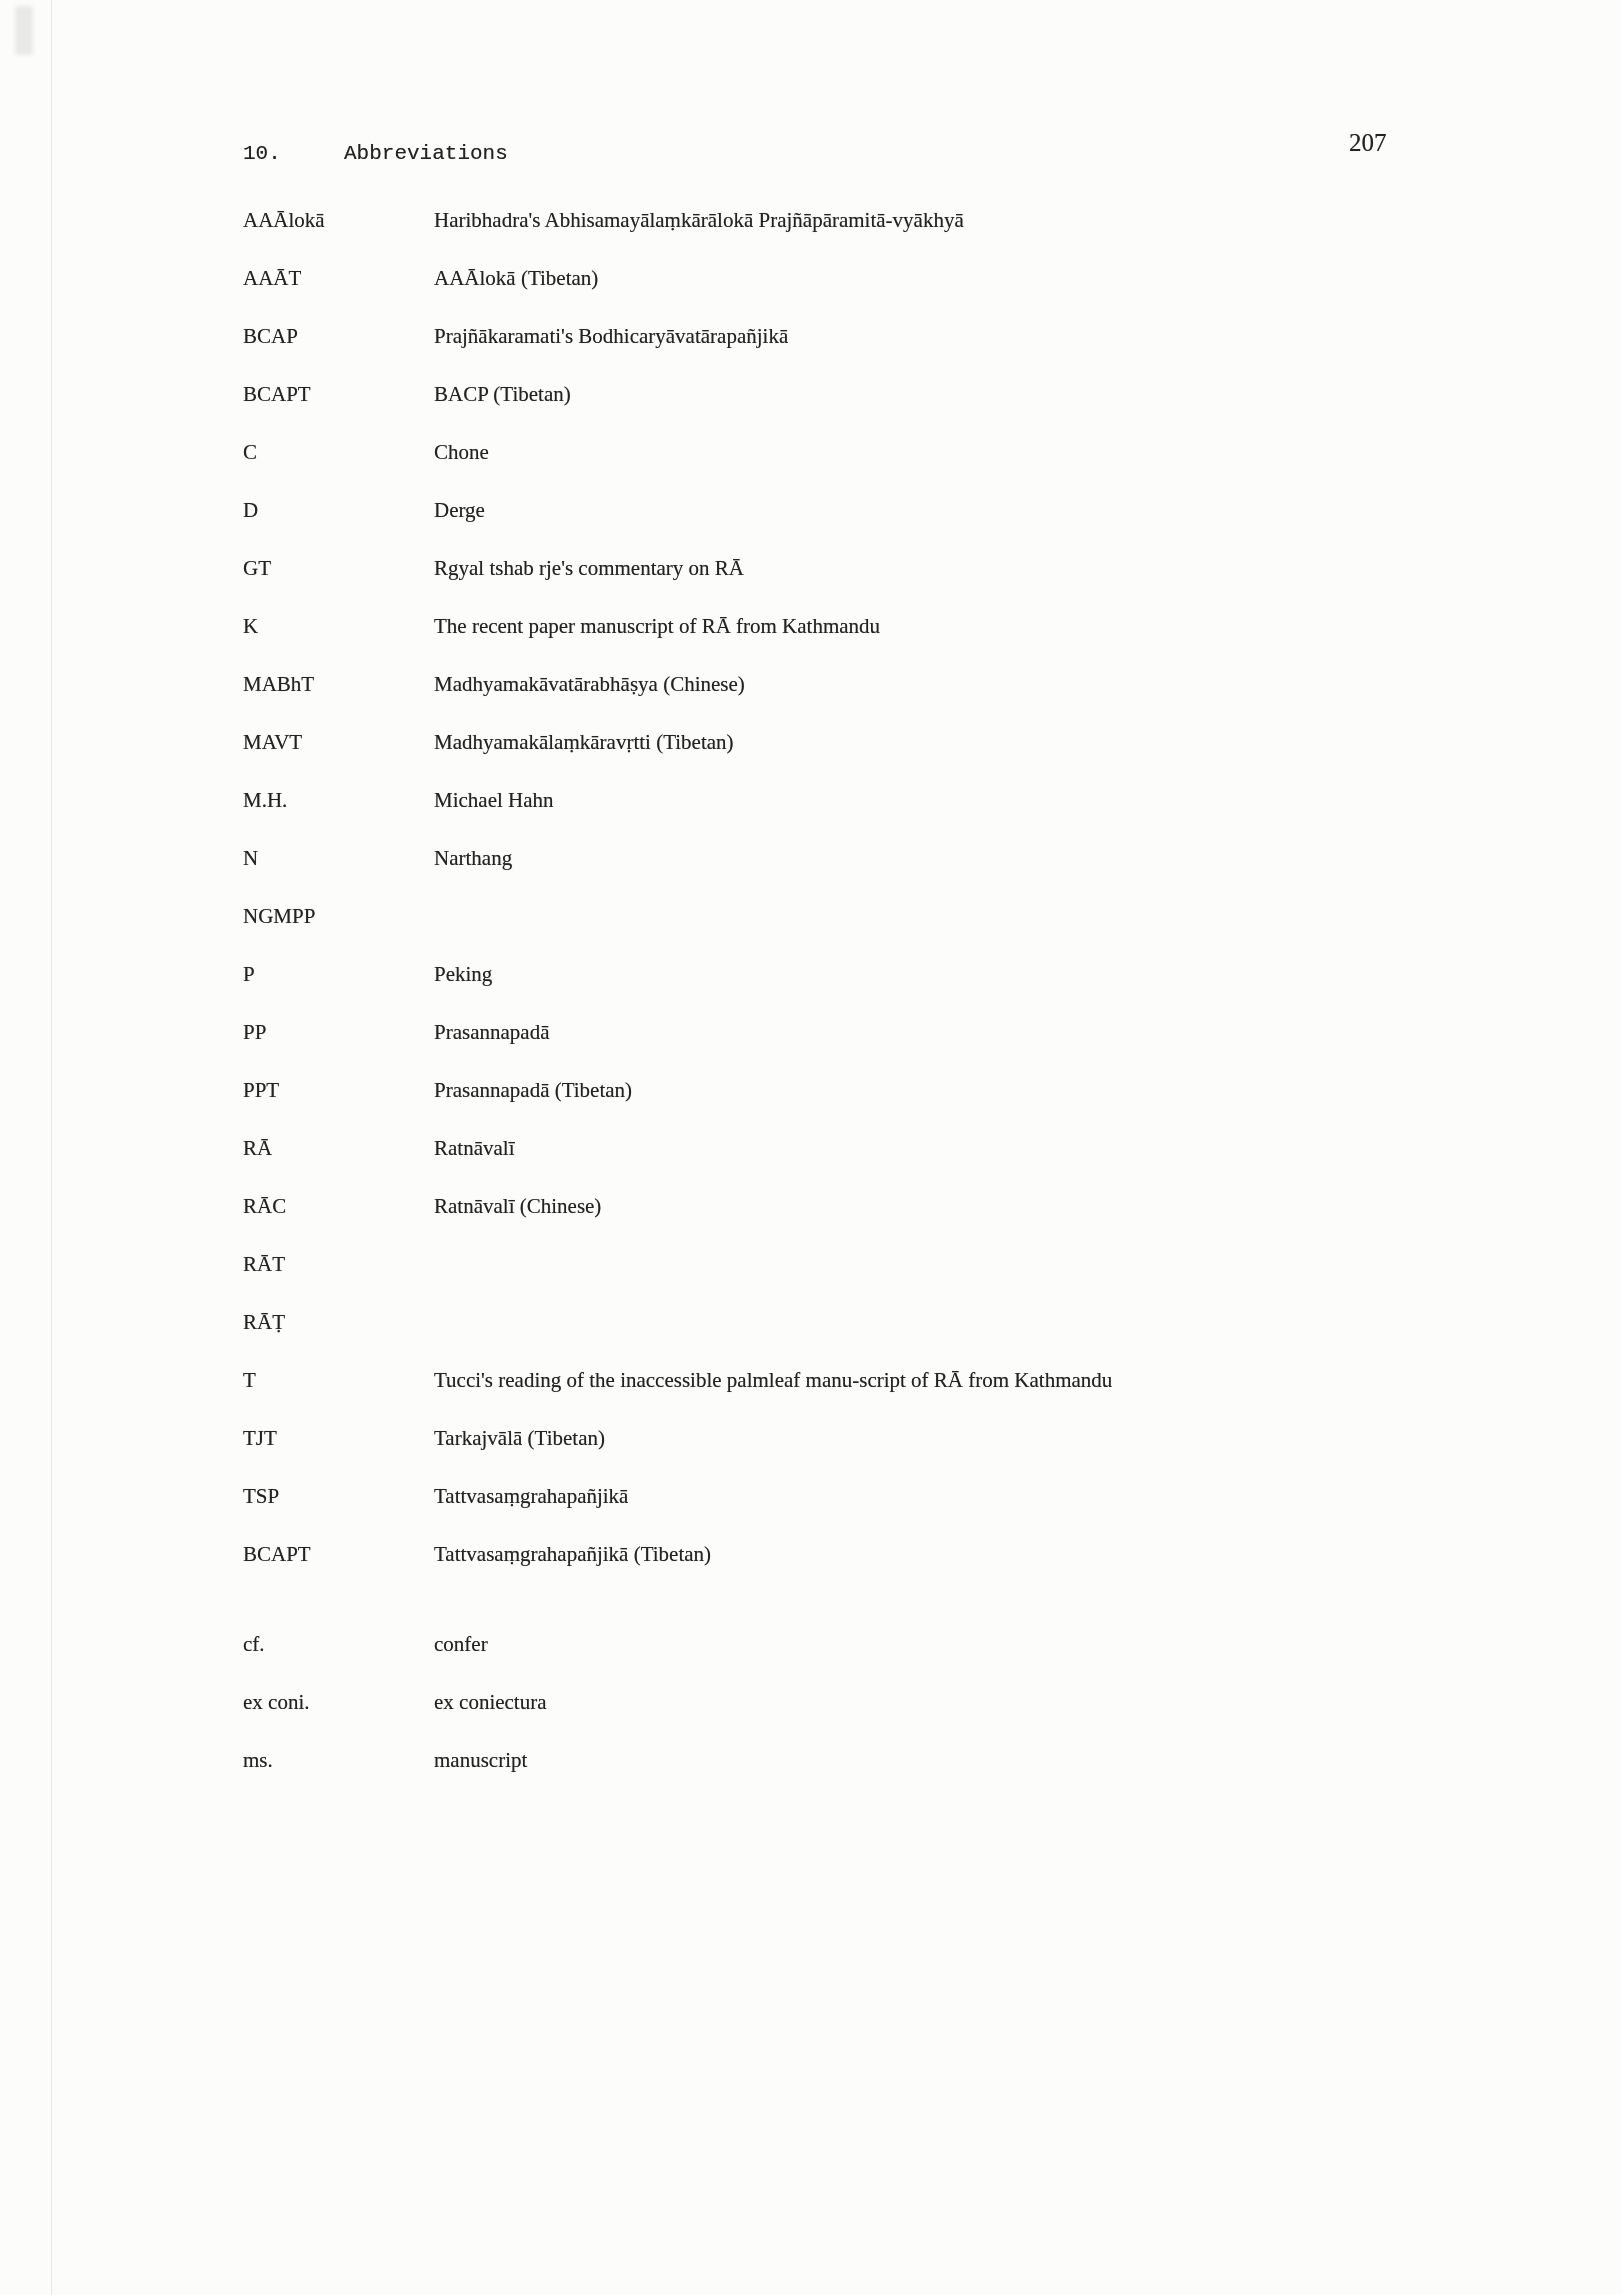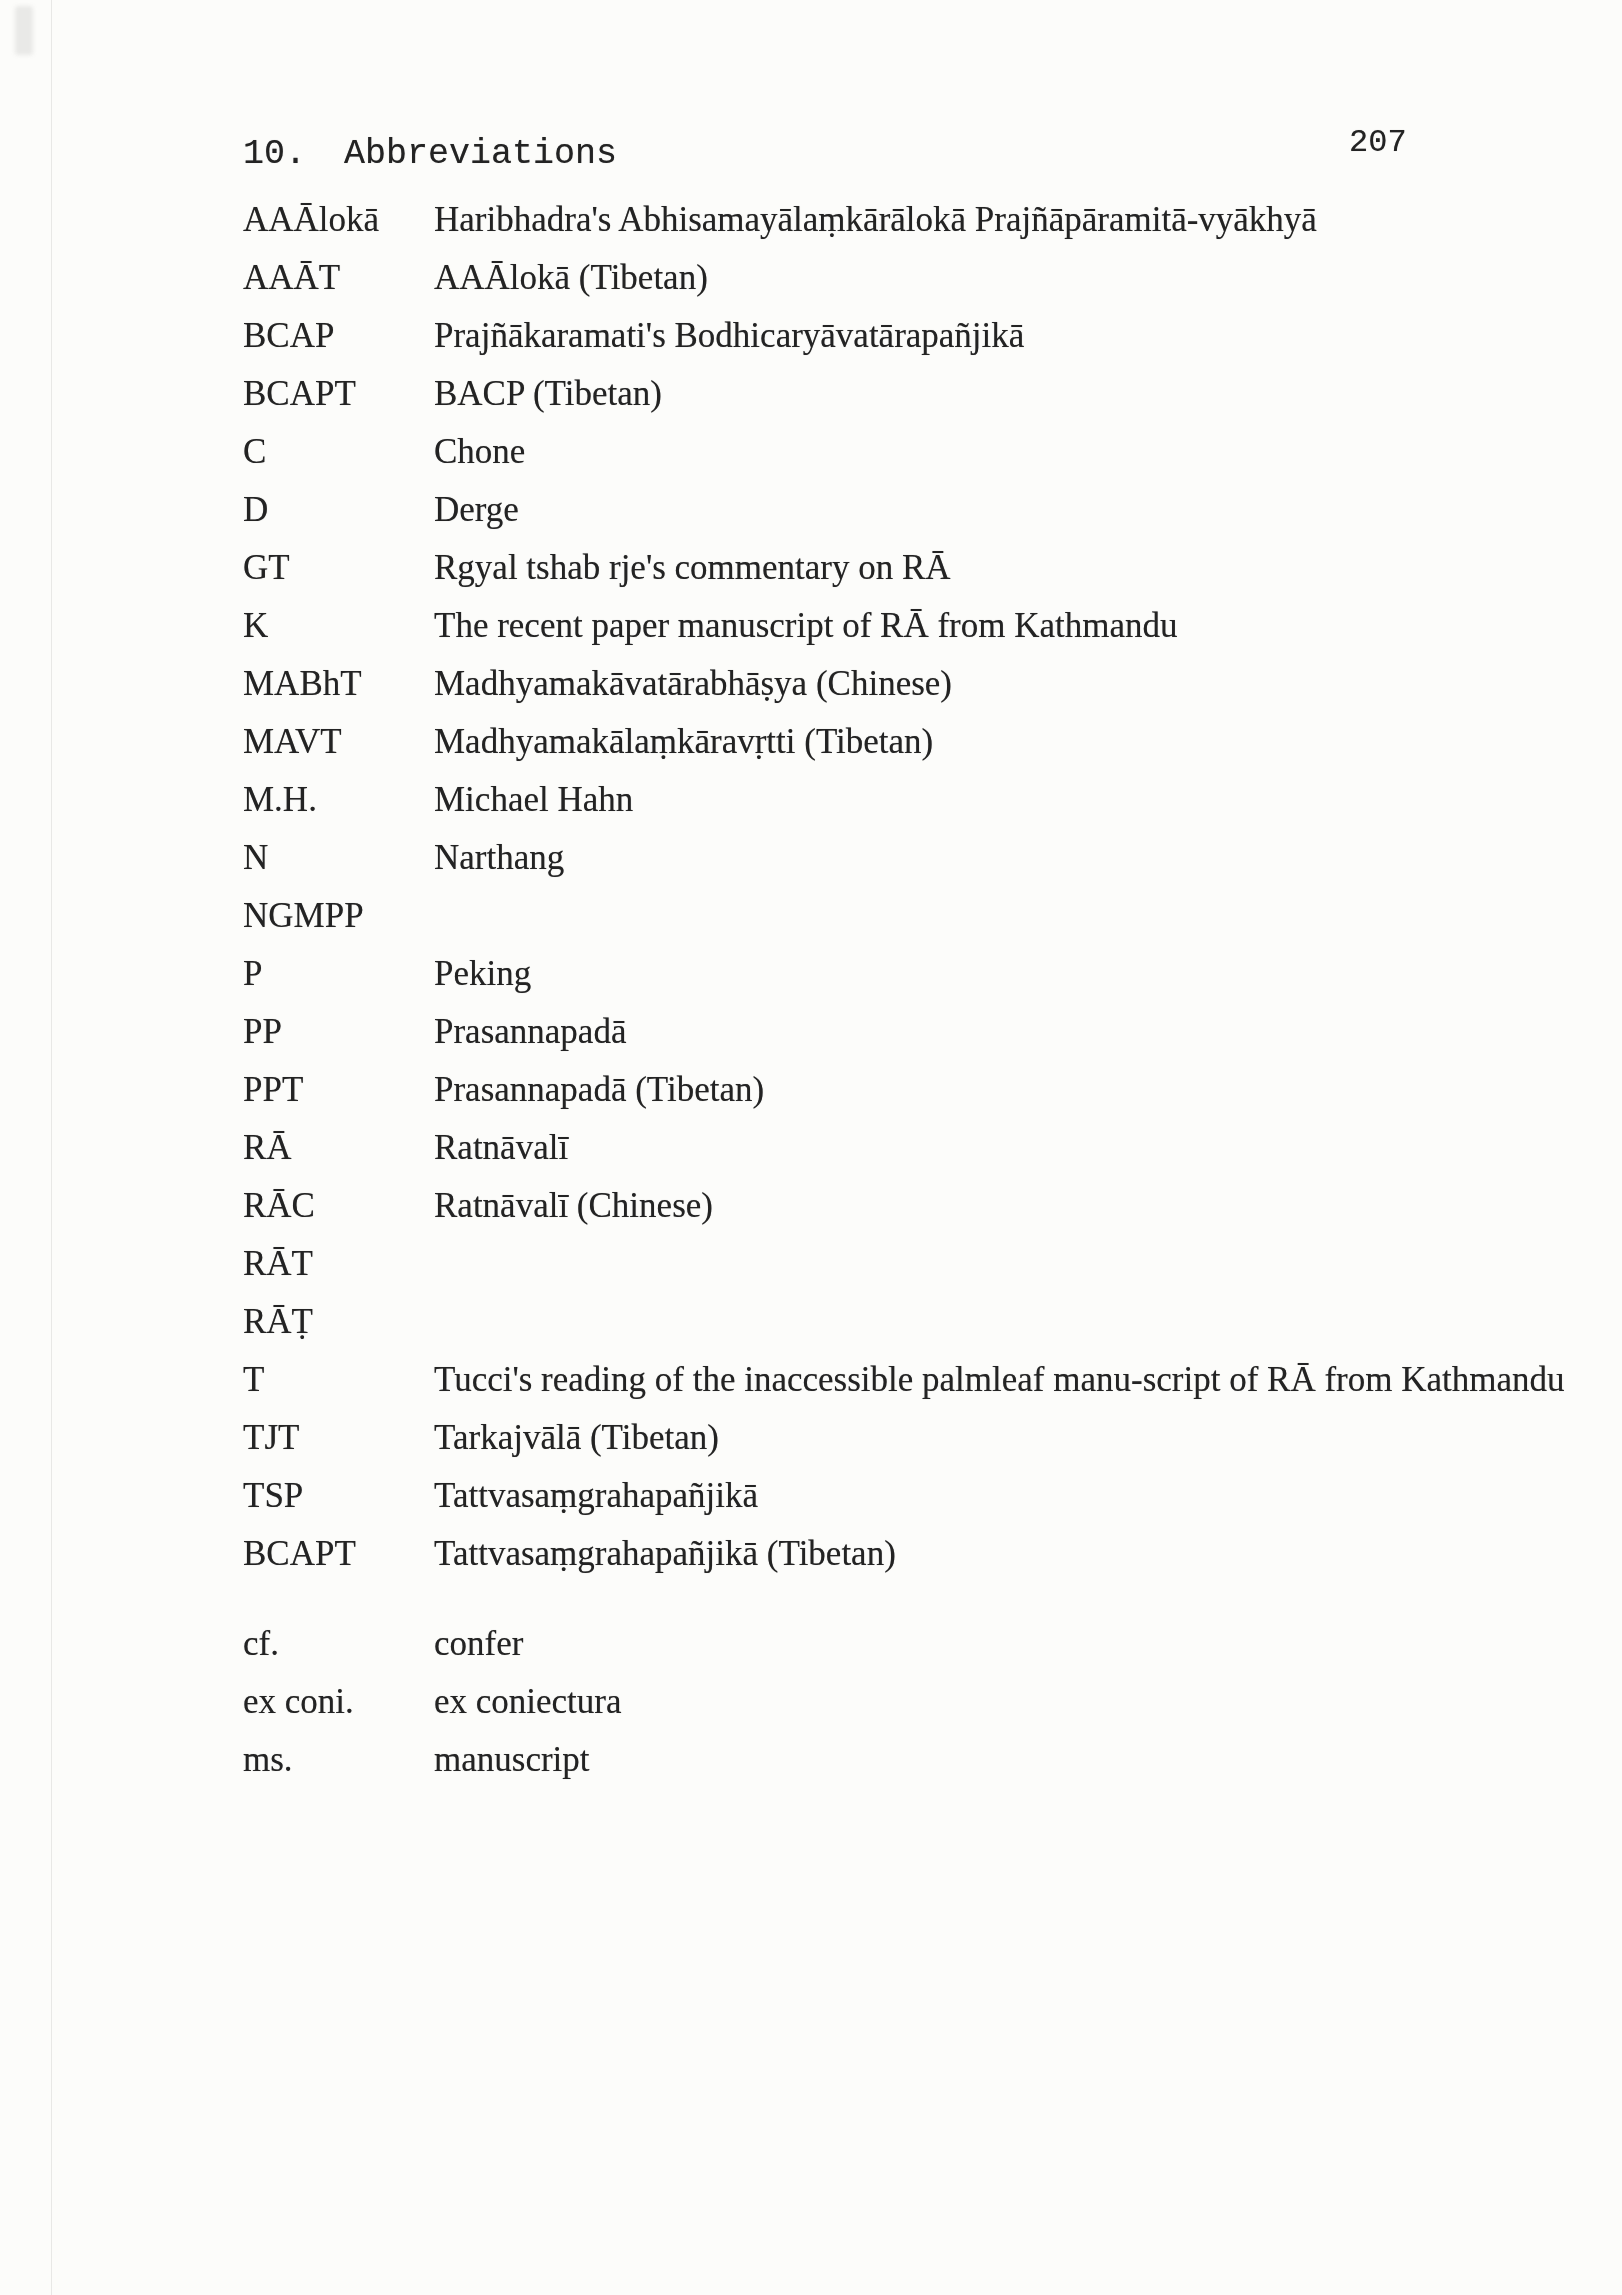--- a/index.html
+++ b/index.html
@@ -32,39 +32,39 @@
     width: 18px;
     height: 49px;
     background: rgba(100, 100, 100, 0.12);
     filter: blur(2.1px);
     border-radius: 2.8px;
   }
   .content {
     position: absolute;
     left: 243px;
     top: 125px;
-    font-size: 35px;
+    font-size: 21px;
     line-height: 58px;
     text-shadow: 0 0 0.7px rgba(20, 20, 20, 0.45);
   }
   .header-row {
     display: flex;
     margin-bottom: 8.3px;
   }
   .section-number {
     display: inline-block;
     min-width: 101px;
   }
   .page-number {
     position: absolute;
     left: 1349px;
     top: 114px;
-    font-size: 32px;
+    font-size: 25px;
     line-height: 58px;
-    font-family: Liberation Mono, monospace;
+    font-family: Liberation Serif, serif;
     color: #232323;
     text-shadow: 0 0 0.7px rgba(20, 20, 20, 0.45);
   }
   .entries, .footer-entries {
     display: block;
   }
   .footer-entries {
     margin-top: 32px;
   }
   .row {

